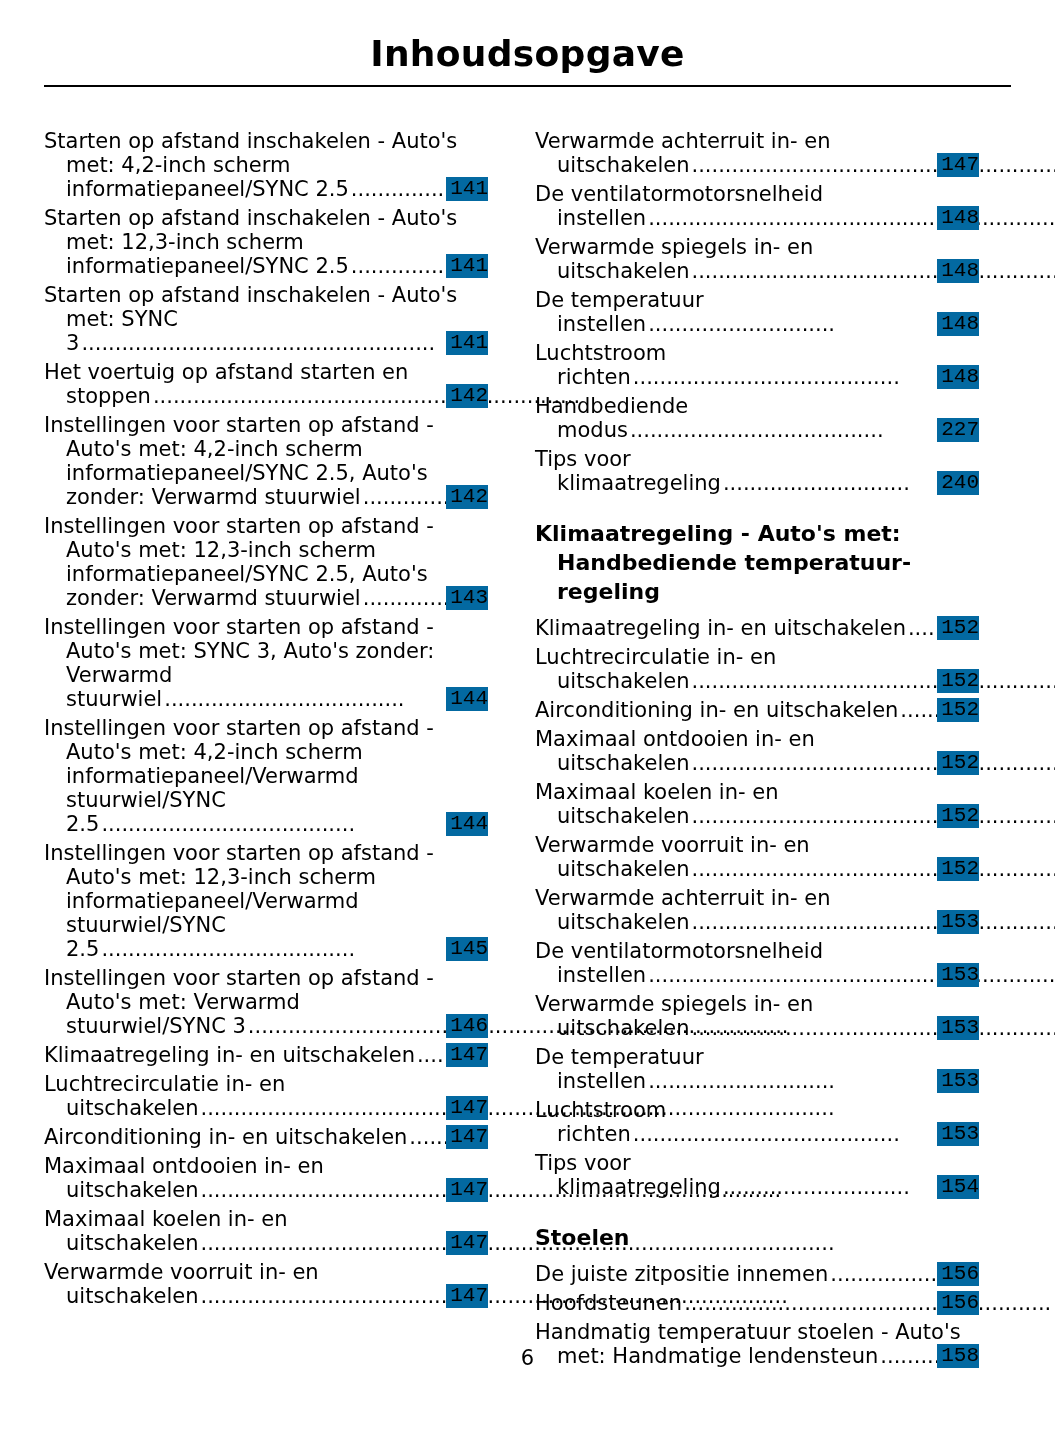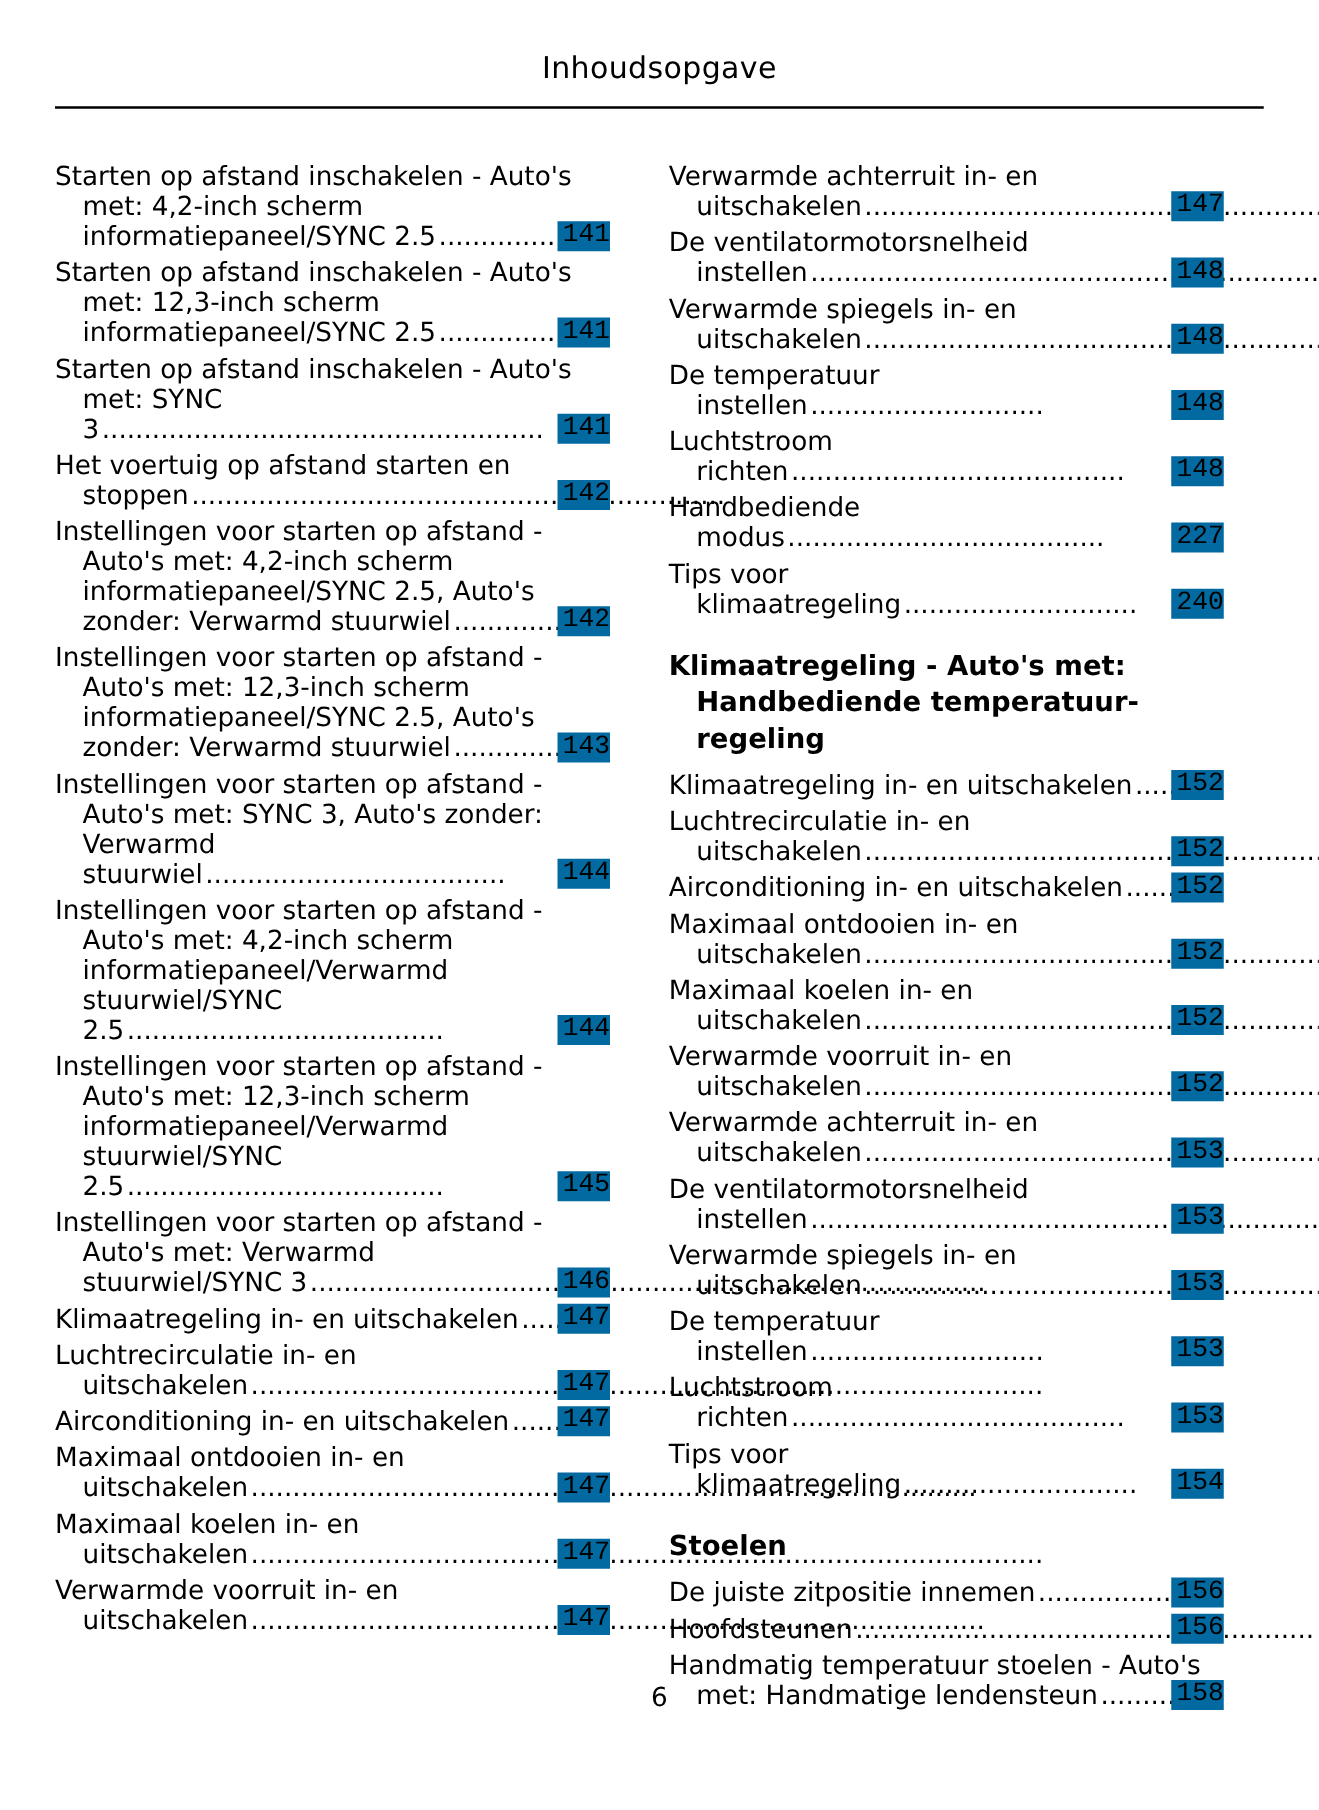--- a/index.html
+++ b/index.html
@@ -2,21 +2,21 @@
 <html lang="nl"><head>
 <meta charset="utf-8">
 <style>
   * { margin:0; padding:0; box-sizing:border-box; }
   html,body { background:#fff; }
   body {
     width:1055px; height:1448px; position:relative; overflow:hidden;
     color:#000; font-family:"DejaVu Sans","Liberation Sans",sans-serif;
   }
   .page { width:100%; height:100%; padding:34px 44px 0 44px; }
-  .page-title { font-size:24px; line-height:40px; font-weight:normal; text-align:center; letter-spacing:.3px; }
+  .page-title { font-size:36px; line-height:40px; font-weight:bold; text-align:center; letter-spacing:.3px; }
   .title-divider { border:0; border-top:2px solid #000; margin-top:11px; }
   .columns { display:flex; gap:47px; margin-top:42px; align-items:flex-start; }
   .col { width:444px; flex:0 0 444px; }
   .toc-entry {
     position:relative; font-size:21px; line-height:24px;
     padding-left:22px; text-indent:-22px; margin-bottom:5px;
   }
   .dots { word-break:break-all; margin-left:2px; }
   .page-num { position:absolute; right:0; bottom:0; background:#0369a1; padding-left:4px; text-indent:0;font-family:Liberation Mono, monospace; }
   .section-heading {

